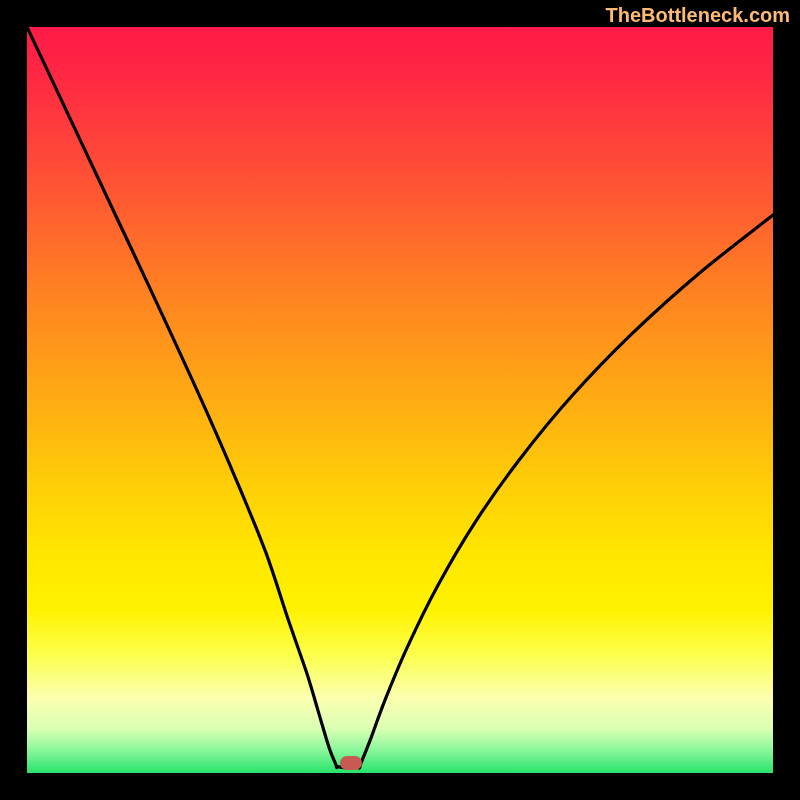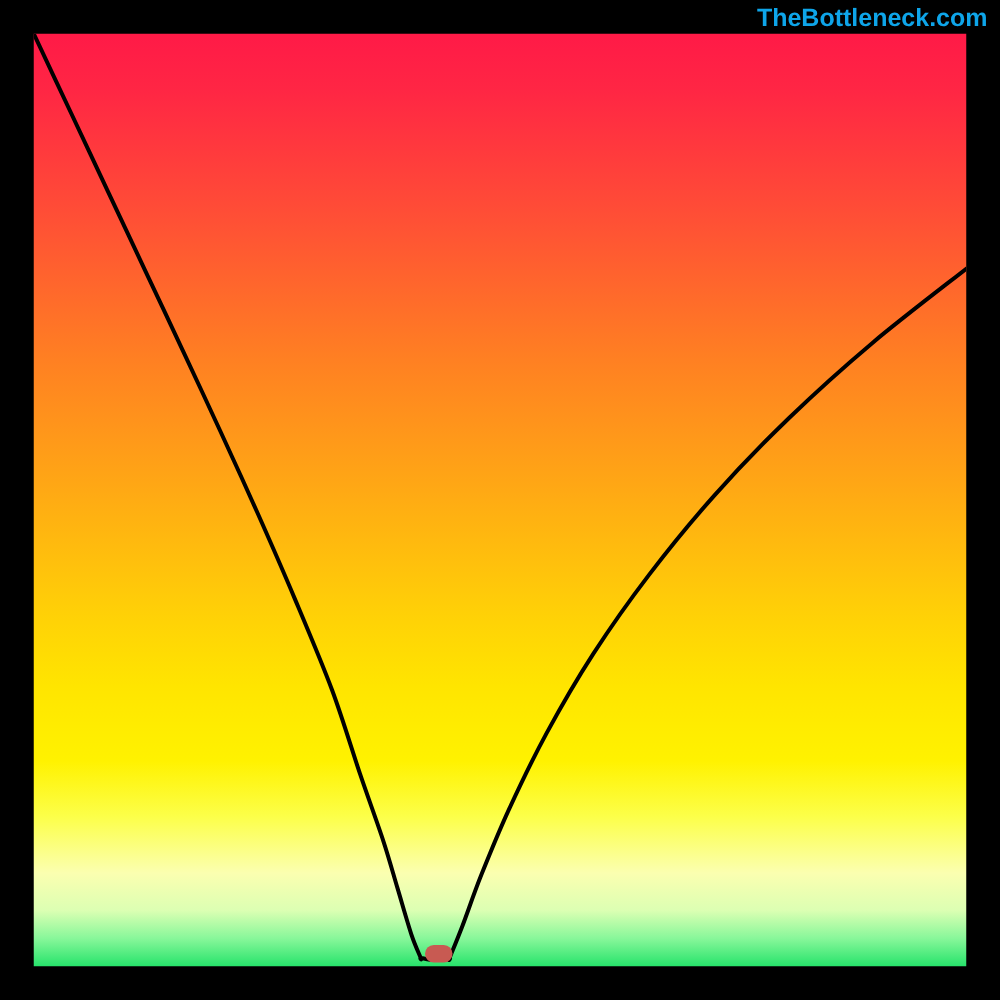--- a/index.html
+++ b/index.html
@@ -37,21 +37,21 @@
       #fbffb0 90%,
       #dcffb3 94%,
       #88f79a 97%,
       #27e36b 100%
     );
   }
   .watermark {
     position: absolute;
     top: 4px;
     right: 10px;
-    color: #0ea5e9;
+    color: #fdba74;
     font-size: 20px;
     font-weight: 600;
     letter-spacing: 0px;
     user-select: none;
   }
   svg.curve {
     position: absolute;
     left: 0;
     top: 0;
     width: 746px;

